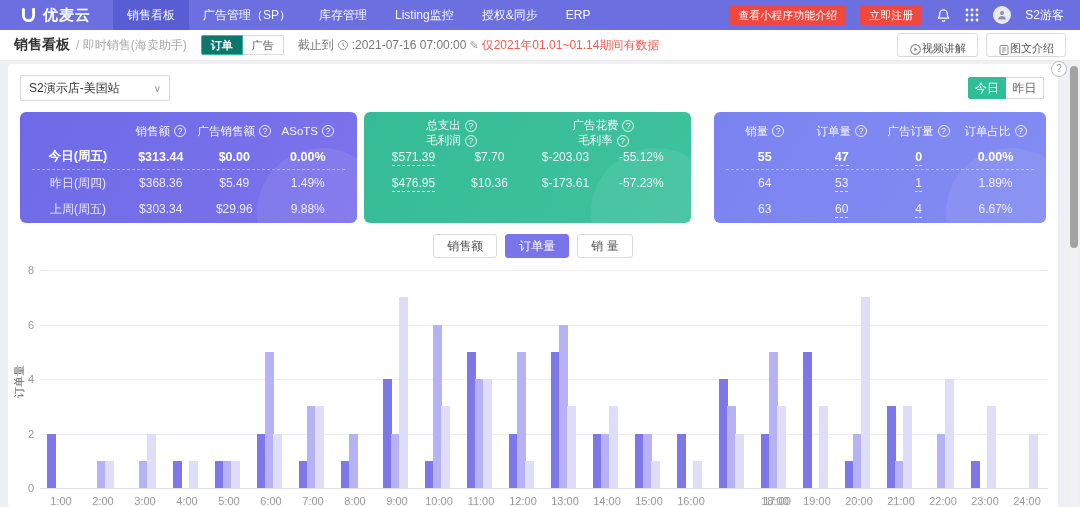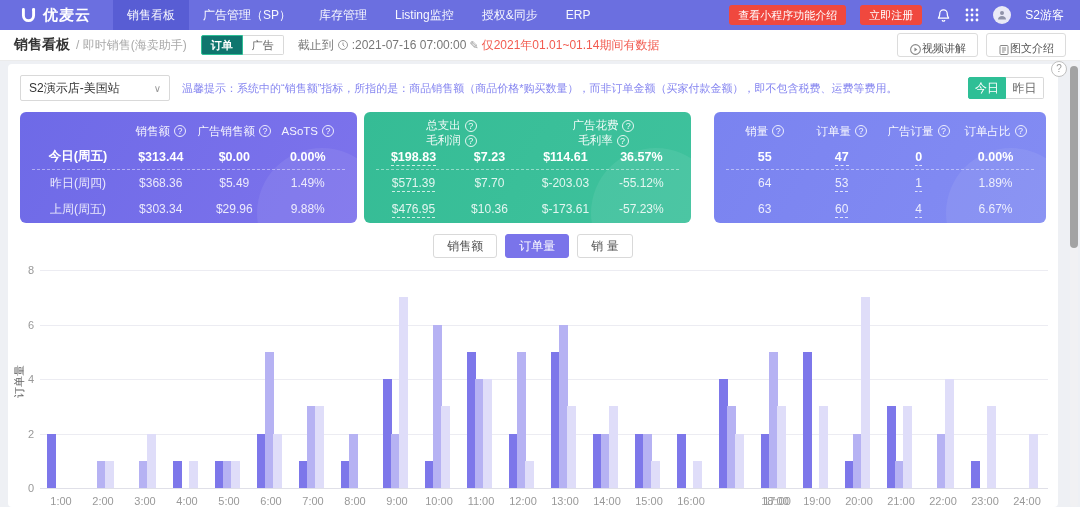--- a/index.html
+++ b/index.html
@@ -171,21 +171,20 @@
     </span>
   </div>
 
   <div class="panel">
 
     <div class="filter-row">
       <div class="store-select">
         <span>S2演示店-美国站</span>
         <span class="chev">∨</span>
       </div>
-      <div class="hint">温馨提示：系统中的“销售额”指标，所指的是：商品销售额（商品价格*购买数量），而非订单金额（买家付款金额），即不包含税费、运费等费用。</div>
       <div class="day-toggle">
         <button class="day-btn on">今日</button>
         <button class="day-btn off">昨日</button>
       </div>
     </div>
 
     <div class="cards">
       <div class="card c1" id="card-sales">
           <div class="card-hdr" style="grid-template-columns: 92px repeat(3, 1fr);">
             <span></span>
@@ -232,26 +231,20 @@
               <span class="q">?</span>
             </div>
             <div class="hcell">
               <span>毛利润</span>
               <span class="q">?</span>
             </div>
             <div class="hcell">
               <span>毛利率</span>
               <span class="q">?</span>
             </div>
-          </div>
-          <div class="card-row today sep" style="grid-template-columns: repeat(4, 1fr);">
-            <span class="val"><span class="u">$198.83</span></span>
-            <span class="val">$7.23</span>
-            <span class="val">$114.61</span>
-            <span class="val">36.57%</span>
           </div>
           <div class="card-row" style="grid-template-columns: repeat(4, 1fr);">
             <span class="val"><span class="u">$571.39</span></span>
             <span class="val">$7.70</span>
             <span class="val">$-203.03</span>
             <span class="val">-55.12%</span>
           </div>
           <div class="card-row" style="grid-template-columns: repeat(4, 1fr);">
             <span class="val"><span class="u">$476.95</span></span>
             <span class="val">$10.36</span>

